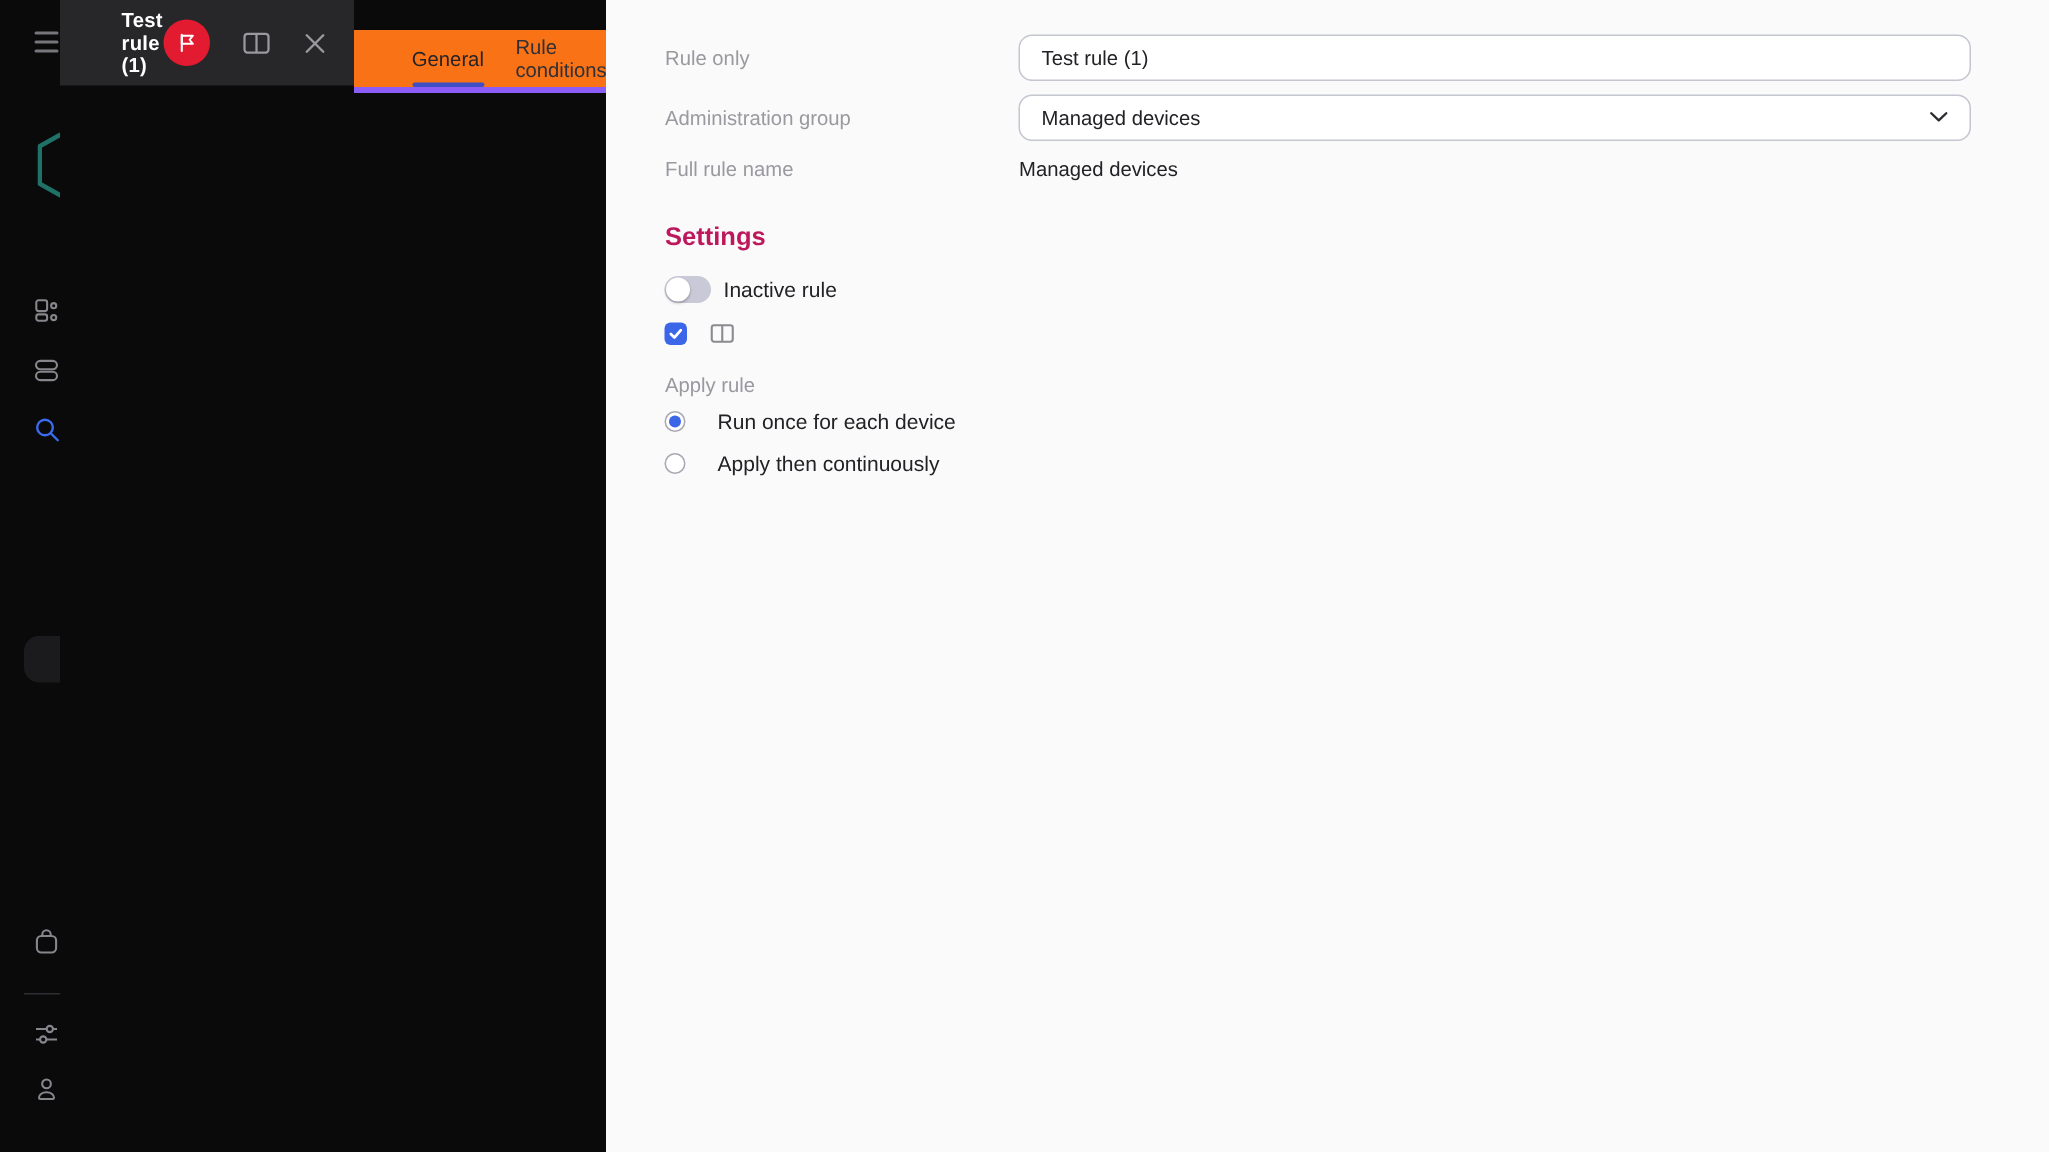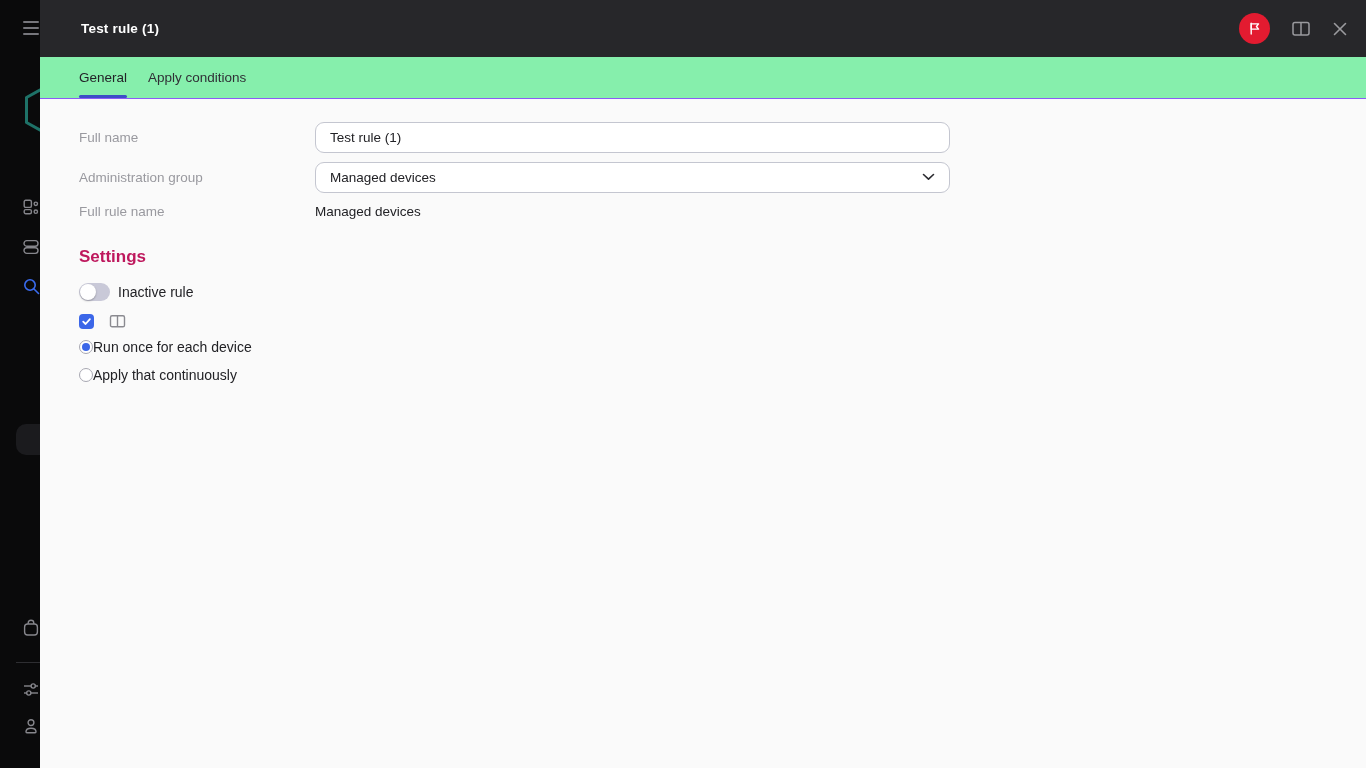--- a/index.html
+++ b/index.html
@@ -17,31 +17,31 @@
   .icon-servers { left:23px; top:239px; cursor:pointer; }
   .icon-search { left:23px; top:278px; cursor:pointer; }
   .nav-highlight { position:absolute; left:16px; top:424px; width:26px; height:31px;
     background:#1b1b1e; border-radius:10px 0 0 10px; cursor:pointer; }
   .icon-bag { left:22px; top:618px; cursor:pointer; }
   .rail-divider { position:absolute; left:16px; top:662px; width:24px; height:1px; background:#2e2e32; }
   .icon-sliders { left:23px; top:681px; cursor:pointer; }
   .icon-person { left:23px; top:718px; cursor:pointer; }
 
   
-  .drawer { position:fixed; left:40px; top:0; right:0; bottom:0; display:flex; flex-direction:column; z-index:2; }
+  .drawer { position:fixed; left:40px; top:0; right:0; bottom:0; display:flex; flex-direction:row; z-index:2; }
   .drawer-header { height:57px; flex:0 0 57px; background:#27272a; display:flex; align-items:center; }
   .drawer-title { margin-left:41px; color:#ffffff; font-size:13.5px; font-weight:700; letter-spacing:.2px; }
   .header-actions { margin-left:auto; margin-right:18px; display:flex; align-items:center; gap:21px; }
   .red-badge { width:31px; height:31px; border-radius:50%; background:#e31b30;
     display:flex; align-items:center; justify-content:center; cursor:pointer; }
   .hdr-icon { display:flex; align-items:center; justify-content:center; cursor:pointer; }
 
   
-  .tabbar { height:42px; flex:0 0 42px; background:#86efac; border-bottom:1px solid #8b5cf6;
-    display:flex; align-items:stretch; padding-left:39px; gap:21px; }
+  .tabbar { height:42px; flex:0 0 42px; background:#f97316; border-bottom:4px solid #8b5cf6;
+    display:flex; align-items:stretch; padding-left:39px; gap:21px;margin-top:20px; }
   .tab { position:relative; display:flex; align-items:center; font-size:13.5px; color:#303036; cursor:pointer; }
   .tab.active { color:#232328; }
   .tab.active::after { content:""; position:absolute; left:0; right:0; bottom:0; height:3px;
     background:#3d4ec6; border-radius:1.5px; }
 
   
   .content { flex:1; background:#fafafa; padding:18px 0 0 39px; overflow:hidden; }
   .form-row { display:flex; align-items:center; height:40px; }
   .form-row.static { height:28px; }
   .form-label { width:236px; flex:0 0 236px; color:#99999f; font-size:13.5px; }
@@ -59,21 +59,21 @@
     background:#ffffff; box-shadow:0 1px 2px rgba(0,0,0,.28); }
   .control-label { font-size:14px; color:#222226; }
 
   .checkbox-row { margin-top:10px; height:18px; display:flex; align-items:center; cursor:pointer; width:max-content; }
   .checkbox { width:15px; height:15px; border-radius:4px; background:#3b66e8; display:flex;
     align-items:center; justify-content:center; flex:0 0 15px; margin-right:6px; }
   .inline-doc { margin-left:9px; display:flex; align-items:center; cursor:pointer; }
 
   .group-label { margin-top:17px; height:16px; font-size:13.5px; color:#99999f; display:flex; align-items:center; }
   .radio-group { margin-top:3px; }
-  .radio-row { height:28px; display:flex; align-items:center; gap:0; cursor:pointer; width:max-content; }
+  .radio-row { height:28px; display:flex; align-items:center; gap:21px; cursor:pointer; width:max-content; }
   .radio { width:14px; height:14px; border-radius:50%; border:1.3px solid #a8a8b2; background:#fff;
     display:flex; align-items:center; justify-content:center; flex:0 0 14px; }
   .radio-dot { width:8px; height:8px; border-radius:50%; background:#3b66e8; }
 </style>
 </head>
 <body>
 
 <aside class="sidebar">
   <div class="rail-icon hamburger">
     <span></span>
@@ -145,27 +145,27 @@
         <svg width="16" height="16" viewBox="0 0 16 16">
           <line x1="2.5" y1="2.5" x2="13.5" y2="13.5" stroke="#9a9a9e" stroke-width="1.6" stroke-linecap="round"></line>
           <line x1="13.5" y1="2.5" x2="2.5" y2="13.5" stroke="#9a9a9e" stroke-width="1.6" stroke-linecap="round"></line>
         </svg>
       </div>
     </div>
   </header>
 
   <nav class="tabbar">
     <div class="tab active">General</div>
-    <div class="tab">Apply conditions</div>
+    <div class="tab">Rule conditions</div>
   </nav>
 
   <section class="content">
 
     <div class="form-row">
-      <div class="form-label">Full name</div>
+      <div class="form-label">Rule only</div>
       <input class="text-input" type="text" value="Test rule (1)" style="">
     </div>
 
     <div class="form-row">
       <div class="form-label">Administration group</div>
       <div class="select-box">
         <span>Managed devices</span>
         <svg width="13" height="8" viewBox="0 0 13 8">
           <polyline points="1.5,1.5 6.5,6.2 11.5,1.5" fill="none" stroke="#2b2b30" stroke-width="1.6" stroke-linecap="round" stroke-linejoin="round"></polyline>
         </svg>
@@ -193,28 +193,29 @@
         </svg>
       </div>
       <span class="inline-doc">
         <svg width="17" height="15" viewBox="0 0 17 15">
           <rect x="1.5" y="1.8" width="14" height="11" rx="1.6" fill="none" stroke="#8a8a90" stroke-width="1.4"></rect>
           <line x1="8.5" y1="1.8" x2="8.5" y2="12.8" stroke="#8a8a90" stroke-width="1.4"></line>
         </svg>
       </span>
     </div>
 
+    <div class="group-label">Apply rule</div>
 
     <div class="radio-group">
       <div class="radio-row">
         <div class="radio">
           <div class="radio-dot"></div>
         </div>
         <span class="control-label">Run once for each device</span>
       </div>
       <div class="radio-row">
         <div class="radio"></div>
-        <span class="control-label">Apply that continuously</span>
+        <span class="control-label">Apply then continuously</span>
       </div>
     </div>
 
   </section>
 </main>
 
 </body></html>

